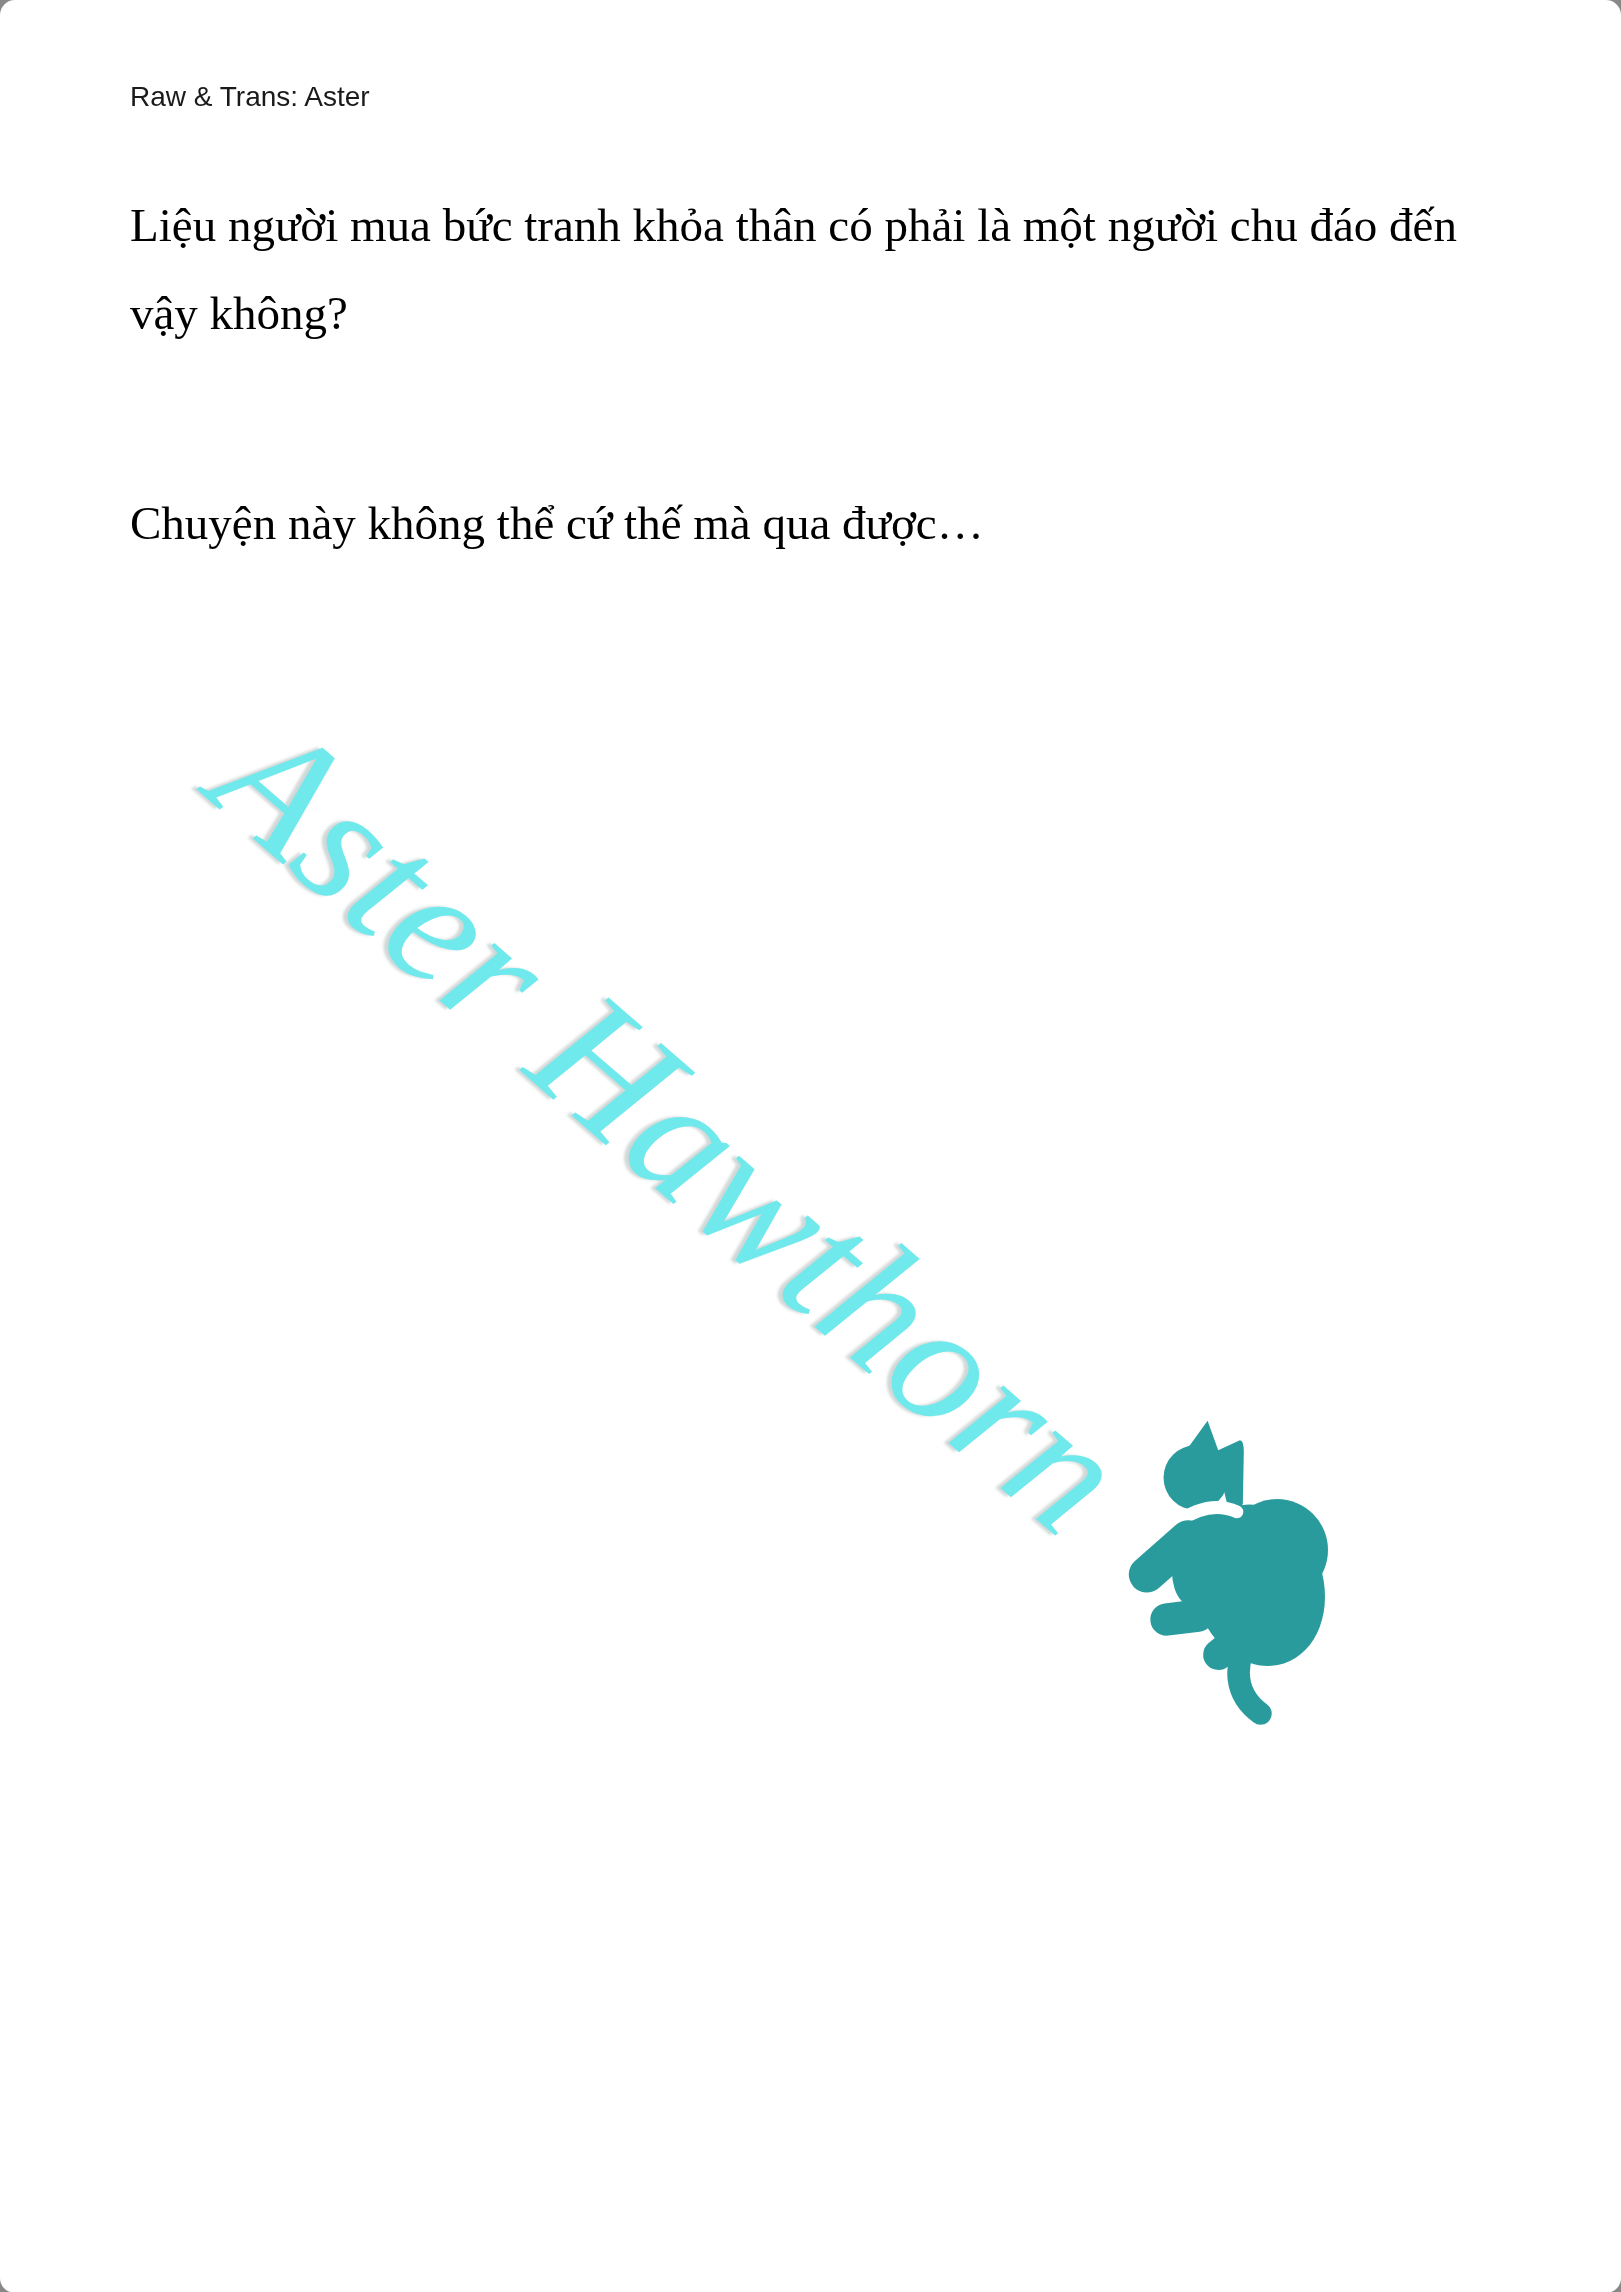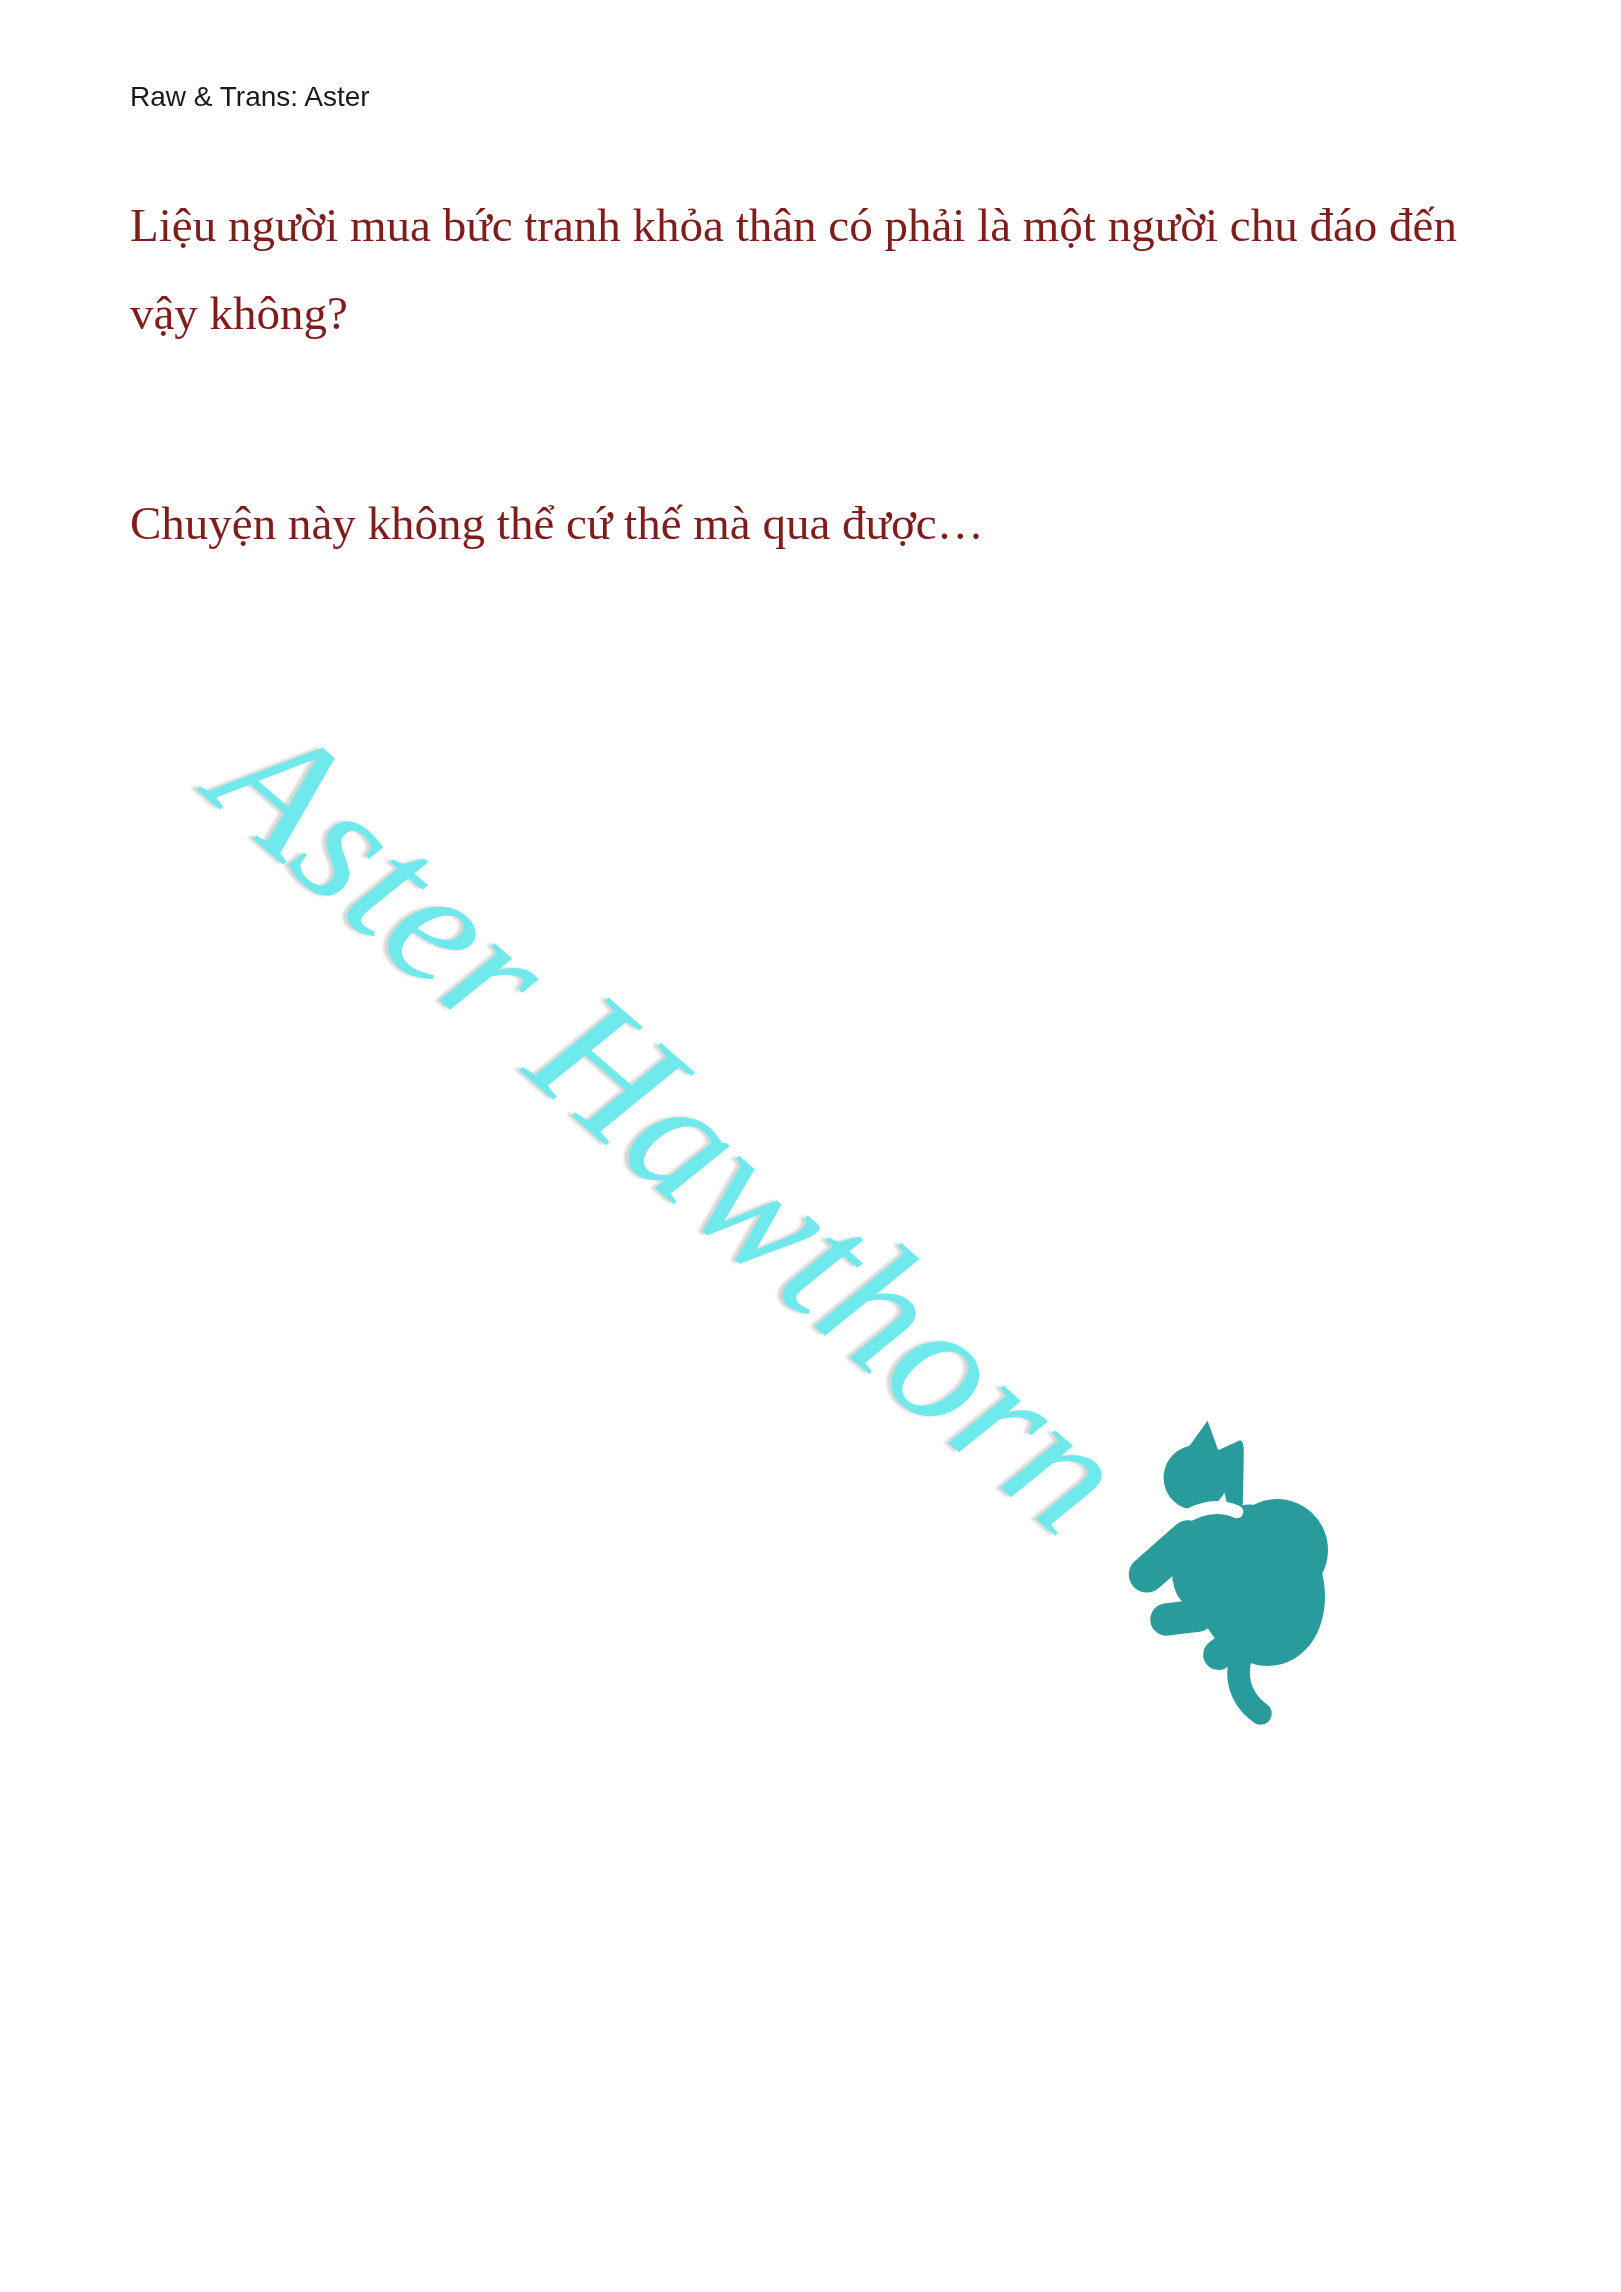--- a/index.html
+++ b/index.html
@@ -2,20 +2,21 @@
 <html><head>
 <meta charset="utf-8">
 <style>
   html,body{margin:0;padding:0;background:#888;}
   .page{
     position:relative;
     width:1621px;height:2293px;
     background:#fff;
     overflow:hidden;
     font-family:"Liberation Serif", serif;
+    border-radius:15px;
   }
   .header{
     position:absolute;
     left:130px;top:81px;
     font-family:"Liberation Sans", sans-serif;
     font-size:28px;
     color:#1a1a1a;
     z-index:3;
   }
   .watermark{
@@ -75,19 +76,19 @@
 
     <line x1="152" y1="130" x2="110" y2="167" stroke="currentColor" stroke-width="37" stroke-linecap="round"></line>
 
     <line x1="162" y1="209" x2="130" y2="213" stroke="currentColor" stroke-width="33" stroke-linecap="round"></line>
 
     <line x1="201" y1="234" x2="183" y2="249" stroke="currentColor" stroke-width="31" stroke-linecap="round"></line>
 
     <path d="M 215 228 C 197 262 200 290 226 309" stroke="currentColor" stroke-width="23" stroke-linecap="round" fill="none"></path>
   </svg>
 
-  <div class="content" style="color: #7f1d1d;">
+  <div class="content" style="color: #000000;">
     <p>Liệu người mua bức tranh khỏa thân có phải là một người chu đáo đến vậy không?</p>
     <p>Chuyện này không thể cứ thế mà qua được…</p>
   </div>
 
 </div>
 
 
 </body></html>

